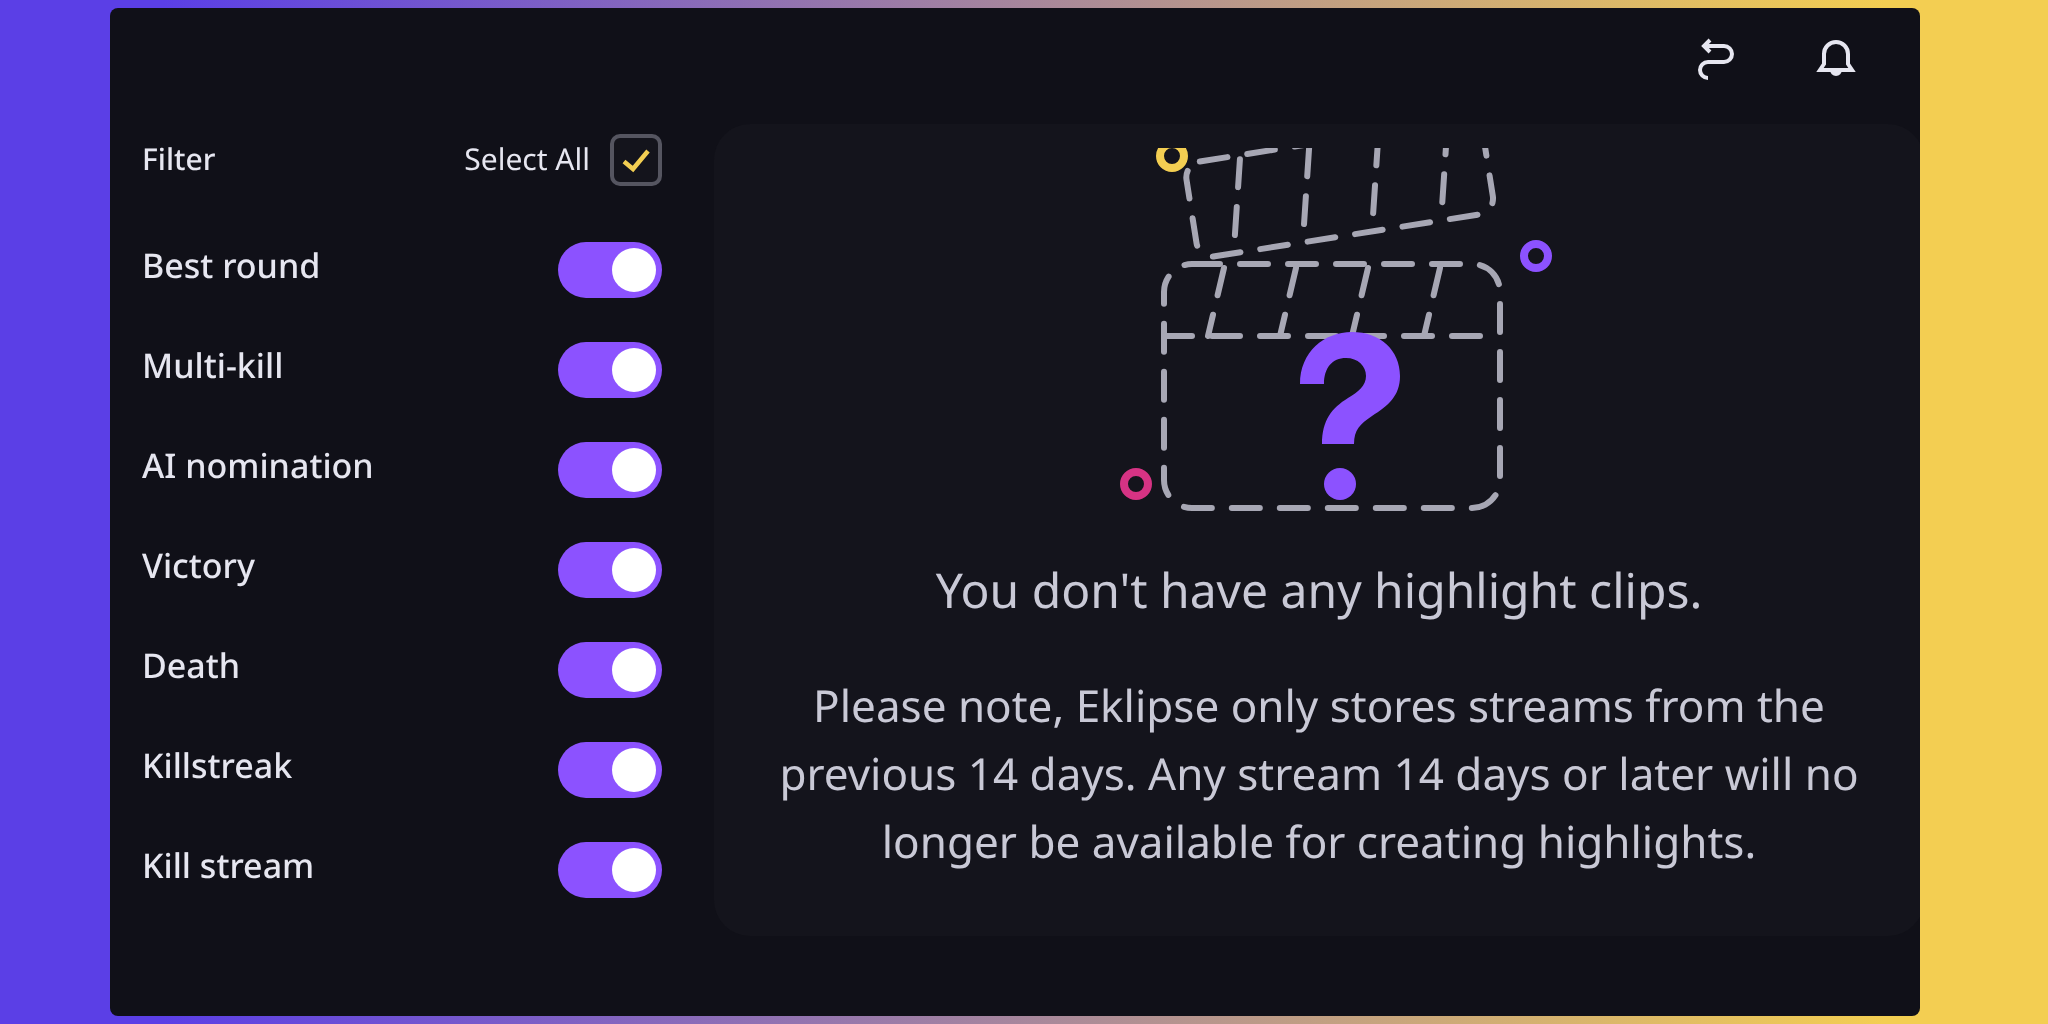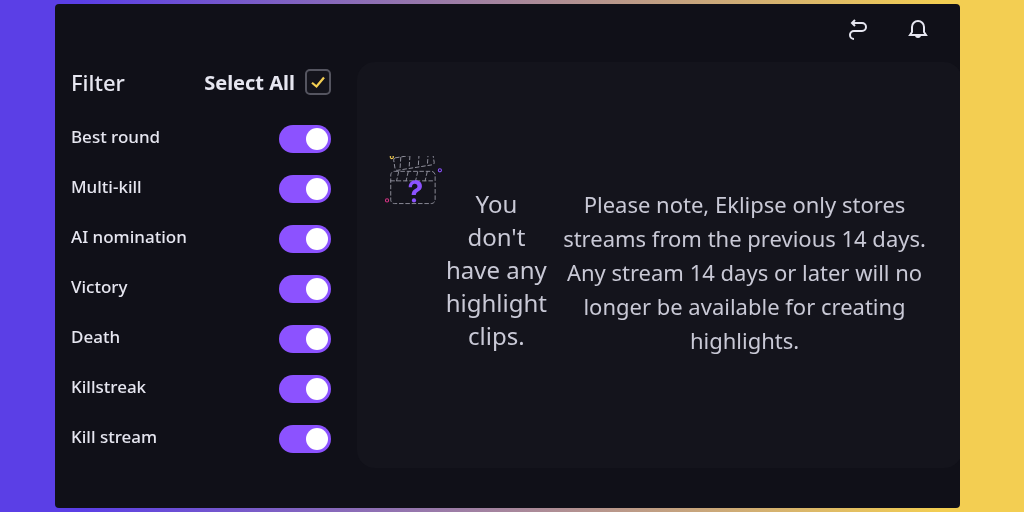--- a/index.html
+++ b/index.html
@@ -49,23 +49,23 @@
   
   .sidebar{
     width:292px;
     padding:15px 16px 0 16px;
     display:flex;flex-direction:column;
   }
   .filter-head{
     display:flex;align-items:center;justify-content:space-between;
     margin-bottom:28px;
   }
-  .filter-title{font-size:22px;font-weight:500;color:var(--text);}
+  .filter-title{font-size:15px;font-weight:500;color:var(--text);}
   .select-all-wrap{display:flex;align-items:center;gap:10px;}
-  .select-all-label{font-size:20px;font-weight:700;color:var(--text);}
+  .select-all-label{font-size:15px;font-weight:400;color:var(--text);}
   .checkbox{
     width:26px;height:26px;border:2px solid #555560;border-radius:5px;
     display:flex;align-items:center;justify-content:center;cursor:pointer;
     background:rgba(255,255,255,0.02);
   }
   .checkbox svg{stroke:var(--check-stroke);stroke-width:3;fill:none;}
 
   .filter-list{display:flex;flex-direction:column;gap:22px;}
   .filter-row{display:flex;align-items:flex-start;justify-content:space-between;}
   .filter-label{font-size:17px;font-weight:500;color:var(--text);}
@@ -83,21 +83,21 @@
     flex:1;
     padding:0 0 0 10px;
     position:relative;
   }
   .main-panel{
     position:absolute;
     top:10px;left:10px;right:-2px;bottom:40px;
     background:var(--bg-panel);
     border-radius:18px;
     padding:20px 20px 30px 20px;
-    display:flex;flex-direction:row;align-items:center;
+    display:flex;flex-direction:column;align-items:center;
     overflow:hidden;
   }
   .illus-wrap{width:260px;height:200px;position:relative;margin-top:-8px;}
   .illus-wrap svg{position:absolute;inset:0;}
   .empty-title{
     margin-top:18px;font-size:24px;font-weight:400;color:var(--text-dim);
     text-align:center;
   }
   .empty-body{
     margin-top:24px;font-size:22px;line-height:1.55;color:var(--text-dim);

